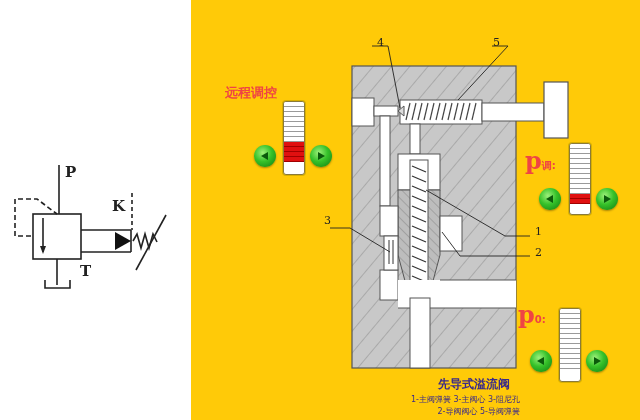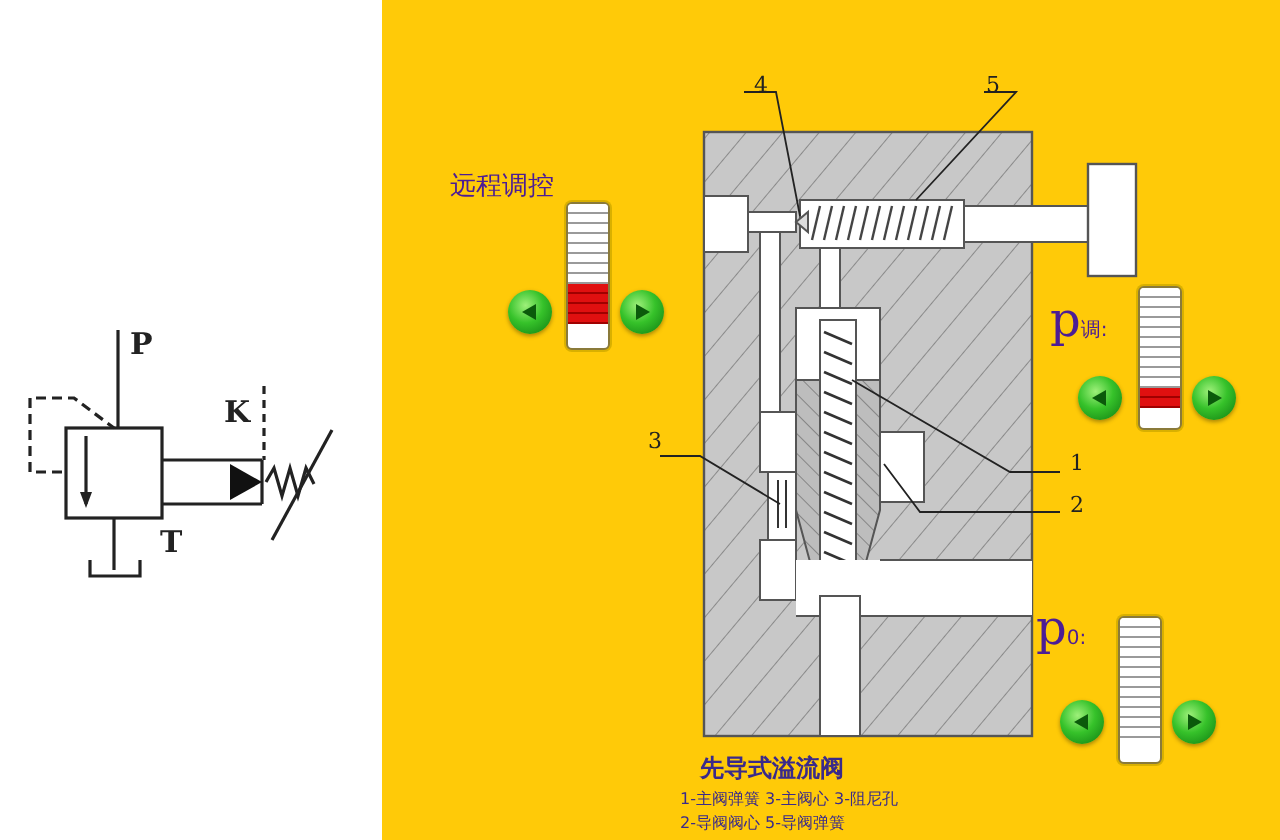--- a/index.html
+++ b/index.html
@@ -8,23 +8,23 @@
   #main-panel { position:absolute; left:191px; top:0; width:449px; height:420px; background:#FFCA08; }
   .abs { position:absolute; }
   .sym-label { position:absolute; font-family:"DejaVu Serif", serif; font-size:15px; color:#222; font-weight:bold; }
   .gauge { position:absolute; width:20px; background:#fff; border:1px solid #8a7a3a; border-radius:3px; box-shadow:0 0 0 1px #d9b000; overflow:hidden; }
   .gauge .seg { height:5px; border-bottom:1px solid #9a9a9a; background:#fff; box-sizing:border-box; }
   .gauge .seg.on { background:#e01010; border-bottom:1px solid #a00000; }
   .btn { position:absolute; width:22px; height:22px; border-radius:50%;
          background: radial-gradient(circle at 40% 35%, #9ef07a 0%, #36c22a 45%, #0e7a10 100%);
          box-shadow: 0 1px 2px rgba(0,0,0,0.35); cursor:pointer; }
   .btn svg { position:absolute; left:5px; top:5px; }
-  .green-label { position:absolute; color:#4c1d95; font-family:"DejaVu Sans", sans-serif; }
+  .green-label { position:absolute; color:#ef4444; font-family:"DejaVu Sans", sans-serif;font-weight:bold; }
   .num-label { position:absolute; font-family:"DejaVu Serif", serif; font-size:11px; color:#222; }
-  .caption { position:absolute; color:#3a2a8a; font-family:"DejaVu Sans", sans-serif; text-align:left; }
+  .caption { position:absolute; color:#3a2a8a; font-family:"DejaVu Sans", sans-serif; text-align:right; }
 </style>
 </head>
 <body>
 
 <div id="left-panel">
   <svg class="abs" style="left:0;top:0" width="191" height="420">
     <g stroke="#222" stroke-width="1.6" fill="none">
 
       <line x1="59" y1="165" x2="59" y2="214"></line>
 

